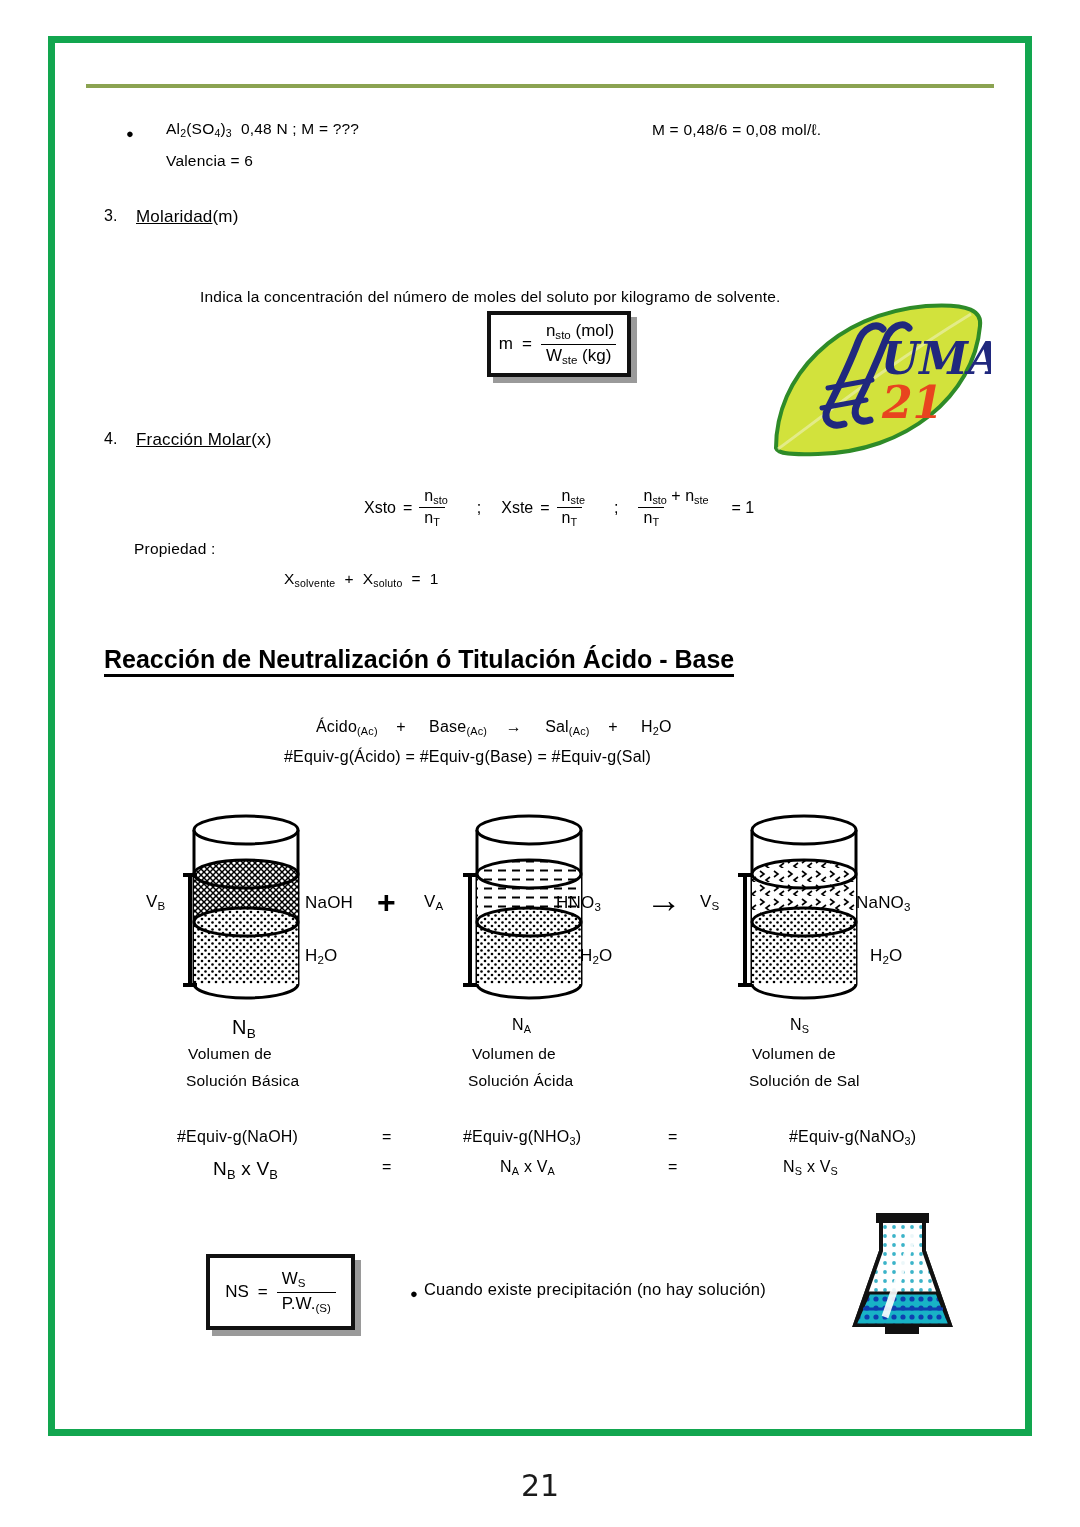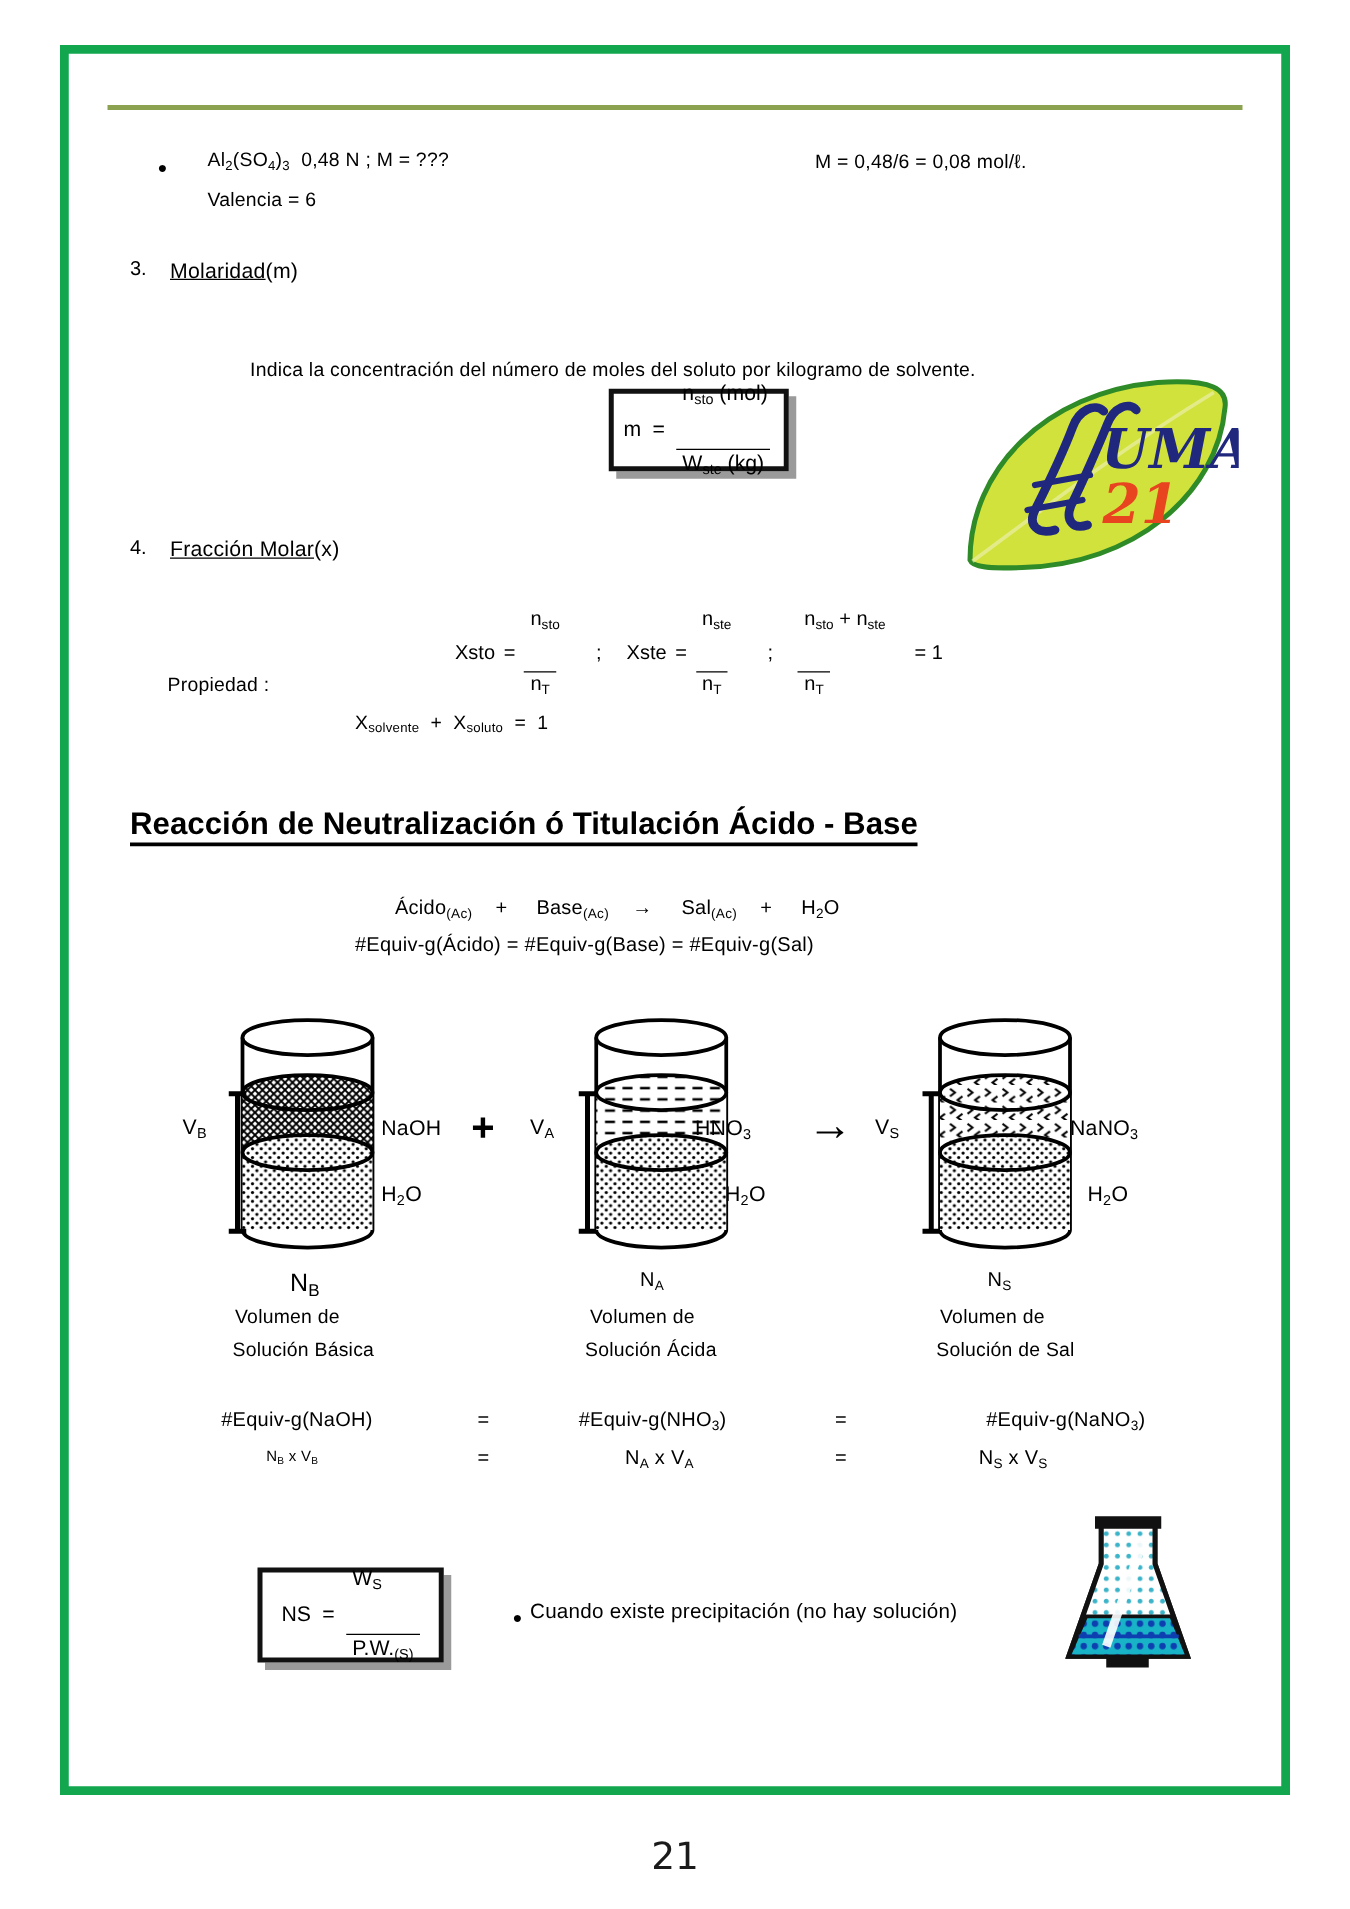--- a/index.html
+++ b/index.html
@@ -29,21 +29,21 @@
 
   
   .fbox{
     position:absolute;border:4px solid #111;background:#fff;
     box-shadow:6px 6px 0 #9a9a9a;
     display:flex;align-items:center;justify-content:center;
   }
   .frac{display:inline-flex;flex-direction:column;align-items:flex-start;
         vertical-align:middle;line-height:1.12;}
   .frac .nu{padding:0 5px 1px 5px;}
-  .frac .de{padding:1px 5px 0 5px;border-top:1.6px solid #000;margin-top:30px;}
+  .frac .de{padding:1px 5px 0 5px;border-top:1.6px solid #000;}
   .eqrow{display:flex;align-items:center;gap:9px;font-size:17px;}
 
   
   .heading{
     position:absolute;font-size:25px;font-weight:bold;
     border-bottom:3px solid #000;padding-bottom:0;line-height:1.15;
     font-family:"Liberation Sans",sans-serif;
   }
 
   
@@ -254,21 +254,21 @@
 <div class="t" style="left:790px;top:1016px;font-size:16px;">N<sub>S</sub></div>
 <div class="t" style="left:752px;top:1045px;font-size:15.5px;">Volumen de</div>
 <div class="t" style="left:749px;top:1072px;font-size:15.5px;">Solución de Sal</div>
 
 <div class="t" style="left:177px;top:1128px;font-size:16px;">#Equiv-g(NaOH)</div>
 <div class="t" style="left:382px;top:1128px;font-size:16px;">=</div>
 <div class="t" style="left:463px;top:1128px;font-size:16px;">#Equiv-g(NHO<sub>3</sub>)</div>
 <div class="t" style="left:668px;top:1128px;font-size:16px;">=</div>
 <div class="t" style="left:789px;top:1128px;font-size:16px;">#Equiv-g(NaNO<sub>3</sub>)</div>
 
-<div class="t" style="left:213px;top:1158px;font-size:12px;">N<sub>B</sub> x V<sub>B</sub></div>
+<div class="t" style="left:213px;top:1158px;font-size:19px;">N<sub>B</sub> x V<sub>B</sub></div>
 <div class="t" style="left:382px;top:1158px;font-size:16px;">=</div>
 <div class="t" style="left:500px;top:1158px;font-size:16px;">N<sub>A</sub> x V<sub>A</sub></div>
 <div class="t" style="left:668px;top:1158px;font-size:16px;">=</div>
 <div class="t" style="left:783px;top:1158px;font-size:16px;">N<sub>S</sub> x V<sub>S</sub></div>
 
 <div class="fbox" style="left:206px;top:1254px;width:141px;height:68px;">
   <div class="eqrow">
     <span>NS</span>
     <span>=</span>
     <span class="frac">

